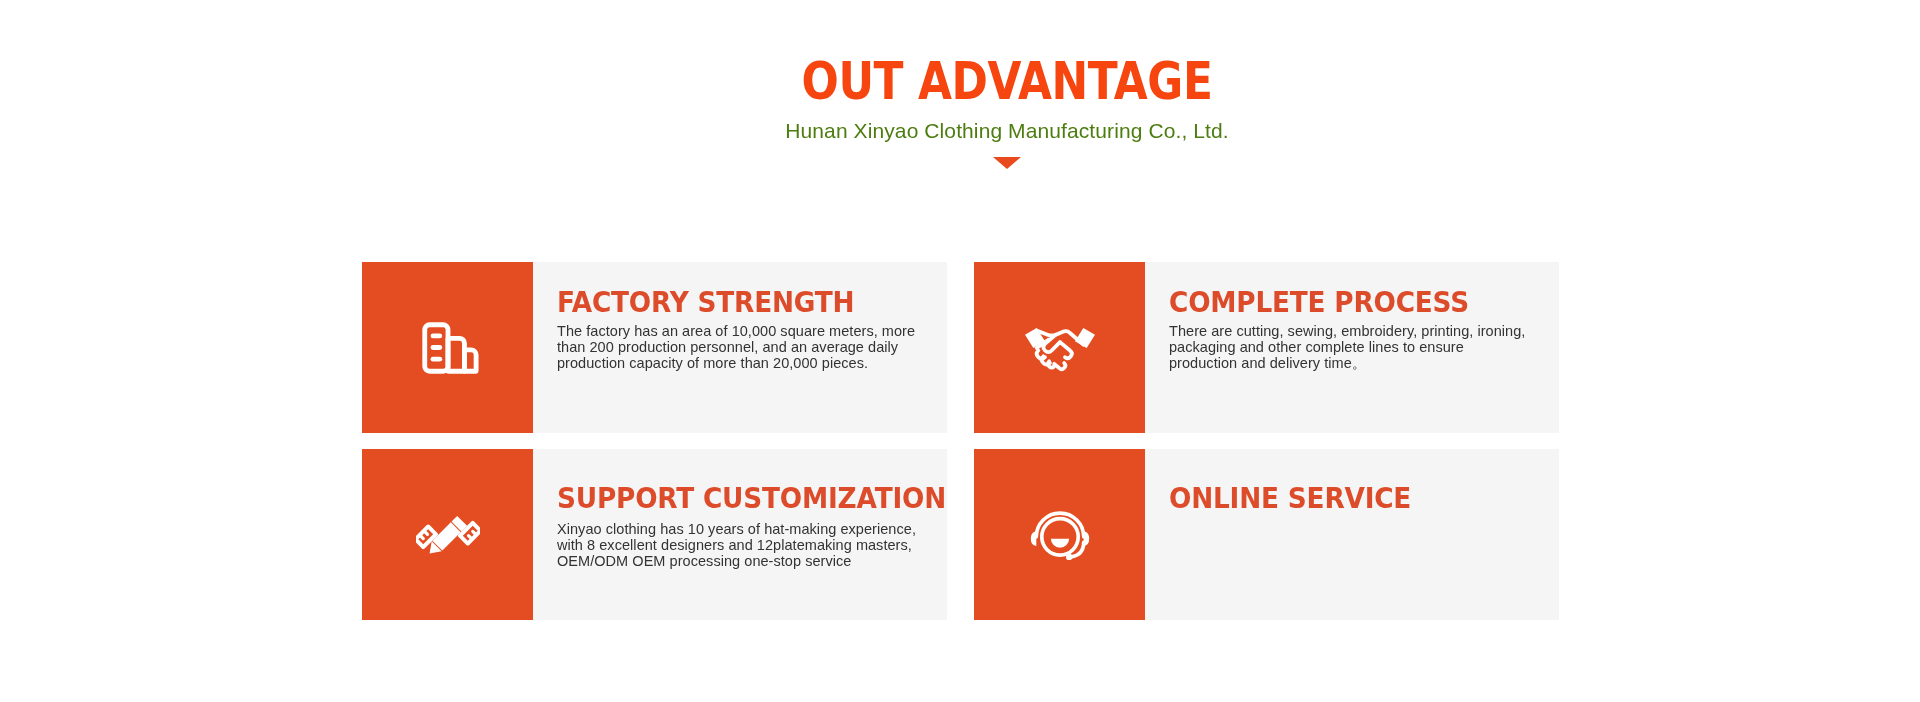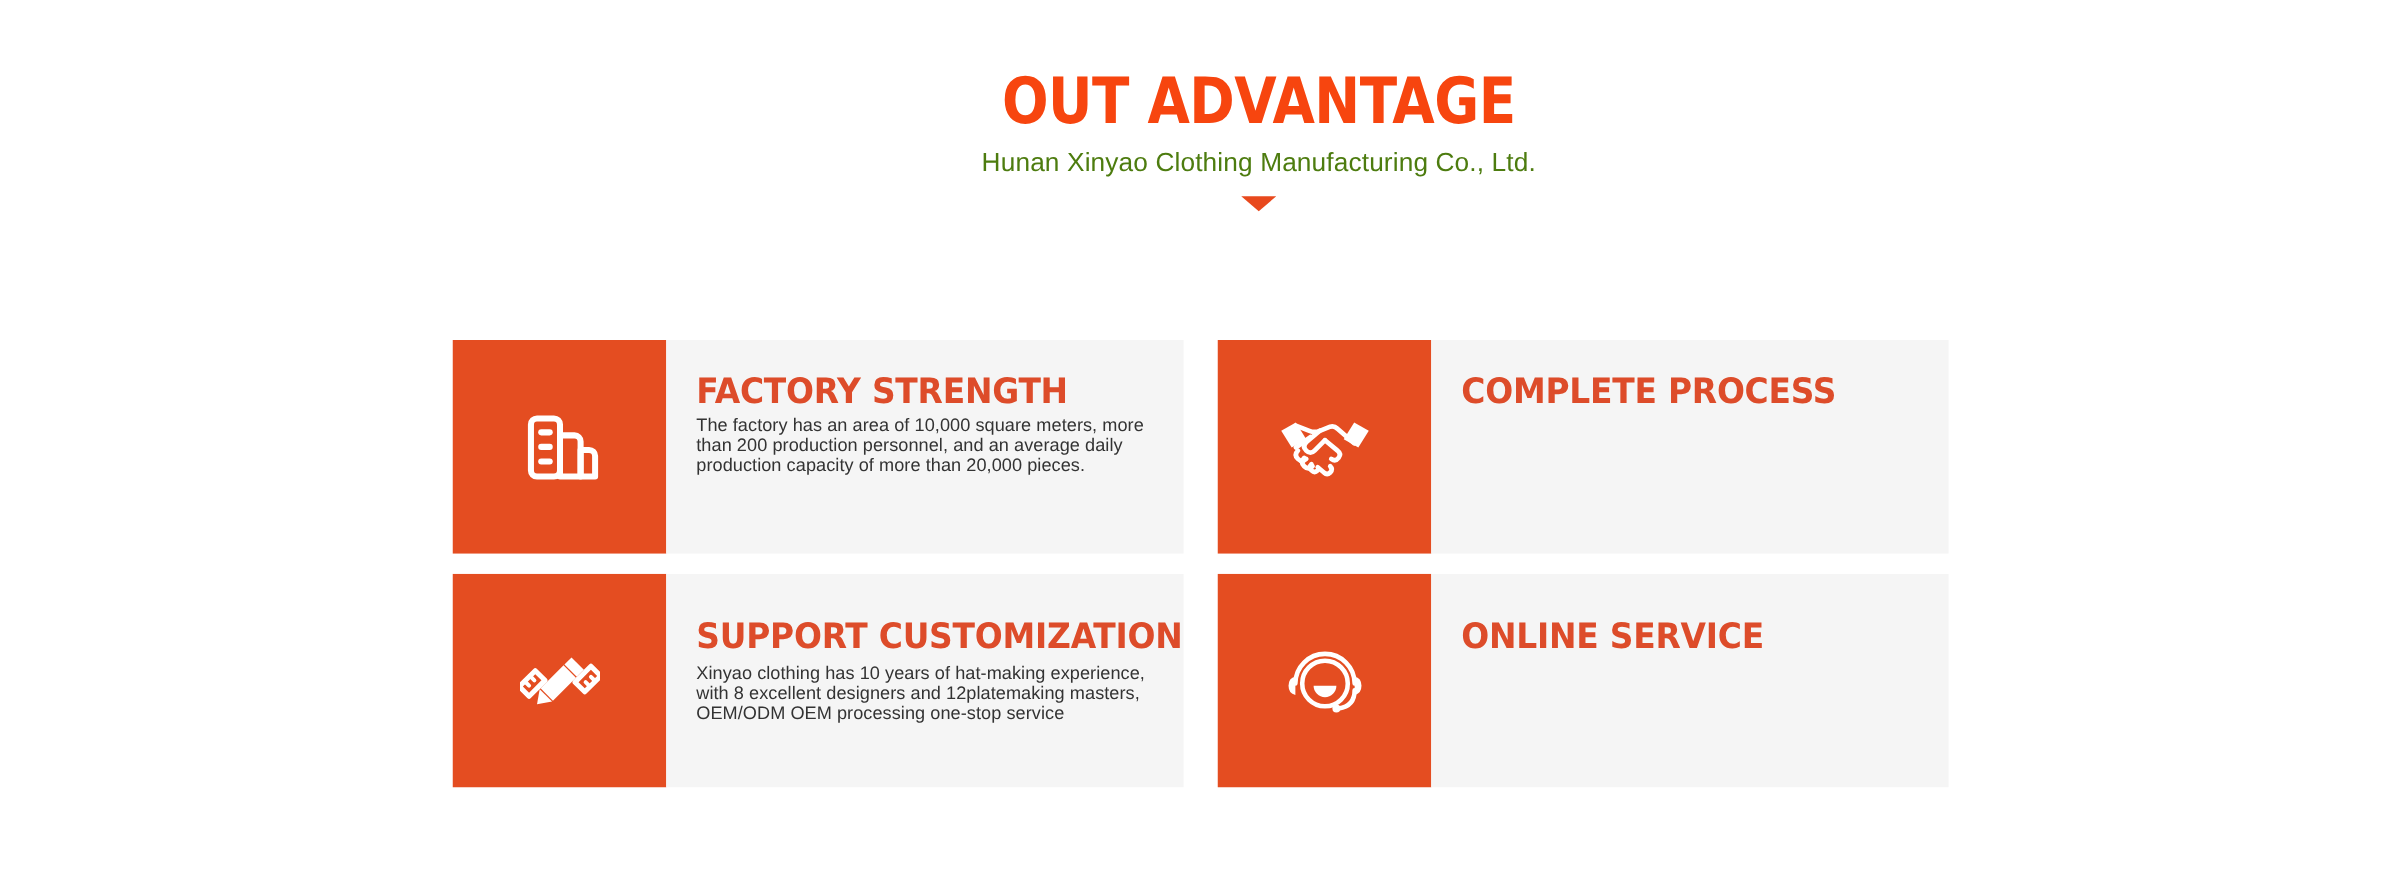--- a/index.html
+++ b/index.html
@@ -53,21 +53,21 @@
     border-left: 14px solid transparent;
     border-right: 14px solid transparent;
     border-top: 12px solid #e8491d;
     margin: 14px auto 0 auto;
   }
 
   
   .grid {
     position: absolute;
     left: 362px;
-    top: 272px;
+    top: 262px;
     width: 1197px;
     display: grid;
     grid-template-columns: 1fr 1fr;
     grid-template-rows: 171px 171px;
     column-gap: 27px;
     row-gap: 16px;
   }
 
   .card {
     display: flex;
@@ -170,20 +170,21 @@
             <path d="M22 39 q-4 4 0 8 q4 4 8 0" stroke="#ffffff" stroke-width="4.5" fill="none" stroke-linecap="round" stroke-linejoin="round"></path>
             <path d="M28 46 q-4 4 0 8 q4 4 8 0" stroke="#ffffff" stroke-width="4.5" fill="none" stroke-linecap="round" stroke-linejoin="round"></path>
             <path d="M35 52 q-3 3 0 6 q3 3 6 0" stroke="#ffffff" stroke-width="4.5" fill="none" stroke-linecap="round" stroke-linejoin="round"></path>
             <path d="M41 55 l6 5 q3 3 6 0 q3 -3 0 -6" stroke="#ffffff" stroke-width="4.5" fill="none" stroke-linecap="round" stroke-linejoin="round"></path>
             <path d="M20 36 L34 26" stroke="#ffffff" stroke-width="4.5" stroke-linecap="round"></path>
           </svg>
         </span>
       </div>
       <div class="card-body">
         <div class="card-title">COMPLETE PROCESS</div>
+        <div class="card-desc">There are cutting, sewing, embroidery, printing, ironing, packaging and other complete lines to ensure production and delivery time。</div>
       </div>
     </div>
 
     <div class="card row2">
       <div class="card-icon-tile">
         <span>
           <svg width="64" height="64" viewBox="0 0 64 64" fill="none">
 
             <g transform="rotate(-45 32 32)">
               <path d="M6 12 h18 v11 h-18 z" stroke="#ffffff" stroke-width="4" fill="none" stroke-linejoin="round"></path>

